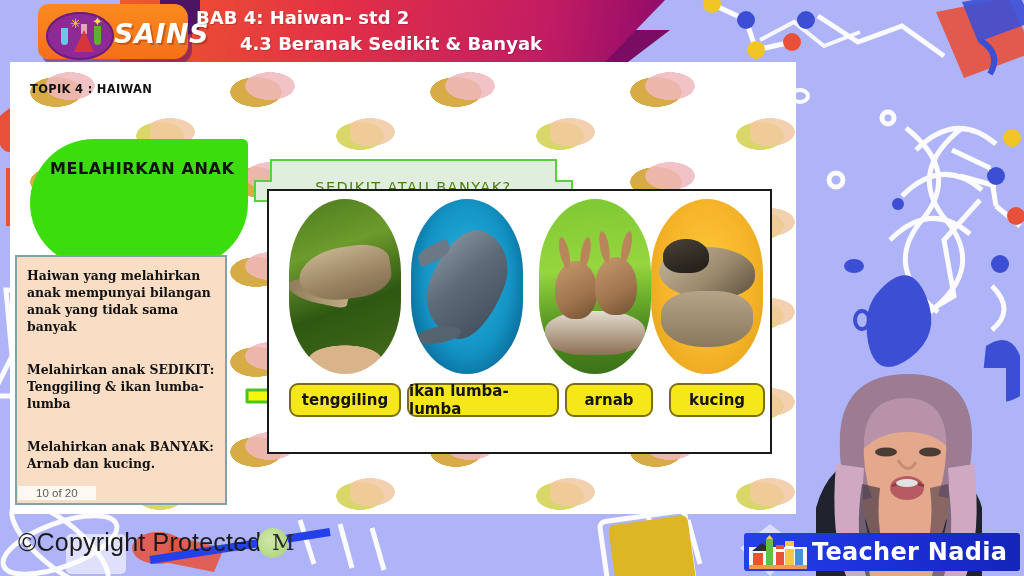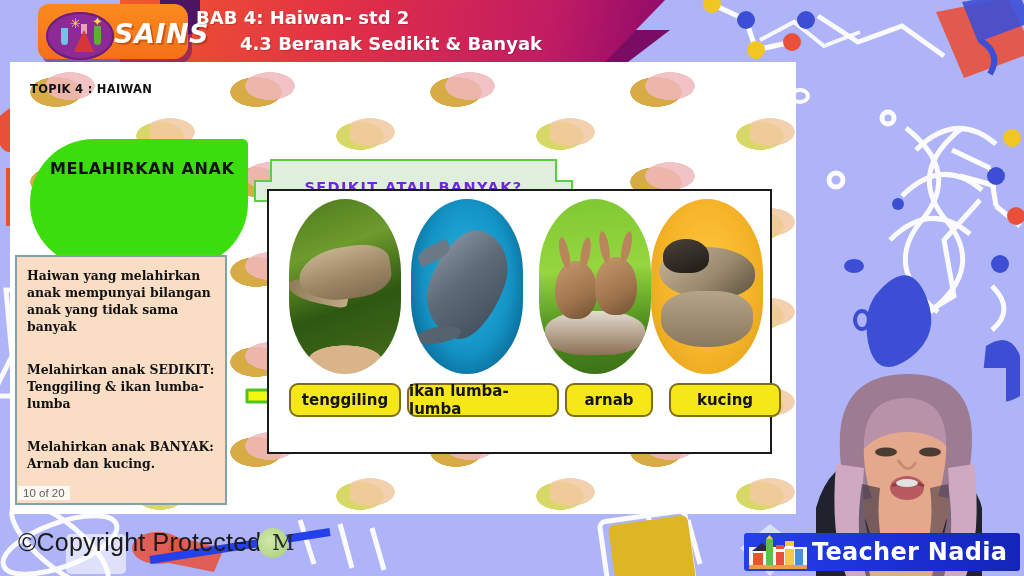--- a/index.html
+++ b/index.html
@@ -126,40 +126,40 @@
   }
   #infobox p {
     font-family: "DejaVu Serif", serif;
     font-weight: 700; font-size: 12.4px; line-height: 17px; color: #111;
   }
   #infobox p + p { margin-top: 13px; }
   #infobox p.gap { margin-top: 26px; }
   #page-indicator {
     position: absolute; left: 8px; top: 424px;
     background: rgba(255,255,255,.78);
-    color: #5d5d5d; font-size: 11.5px; padding: 1px 5px;
+    color: #5d5d5d; font-size: 11.5px; padding: 1px 18px;
   }
 
   
   #qbox {
     position: absolute; left: 260px; top: 97px; width: 287px; height: 56px;
     background: #e0eedd; border: 2.5px solid #56d23b;
   }
   #qbox::before, #qbox::after {
     content: ""; position: absolute; width: 16px; height: 18px;
     background: #e0eedd; top: 19px;
     border-top: 2.5px solid #56d23b; border-bottom: 2.5px solid #56d23b;
   }
   #qbox::before { left: -18px; border-left: 2.5px solid #56d23b; }
   #qbox::after  { right: -18px; border-right: 2.5px solid #56d23b; }
   #qbox-text {
     position: absolute; inset: 0;
     display: flex; align-items: center; justify-content: center;
-    font-family: "DejaVu Sans", sans-serif; font-weight: 700;
-    font-size: 14.5px; color: #6d28d9; letter-spacing: 1.4px;
+    font-family: "DejaVu Sans", sans-serif; font-weight: 400;
+    font-size: 14.5px; color: #4d7c0f; letter-spacing: 1.4px;
   }
 
   
   #photos {
     position: absolute; left: 257px; top: 127px; width: 505px; height: 265px;
     background: #fff; border: 2px solid #1a1a1a;
   }
   .cell { position: absolute; top: 8px; width: 112px; height: 175px; }
   .cell .img {
     position: absolute; inset: 0; border-radius: 50% / 42%;
@@ -438,21 +438,21 @@
         <div class="img">
           <div class="c1"></div>
           <div class="c2"></div>
           <div class="c3"></div>
         </div>
       </div>
 
       <div class="label" style="left:138px; width:152px;">ikan lumba-lumba</div>
       <div class="label" style="left:20px;  width:112px;">tenggiling</div>
       <div class="label" style="left:296px; width:88px;">arnab</div>
-      <div class="label" style="left:400px; width:112px;">kucing</div>
+      <div class="label" style="left:400px; width:96px;">kucing</div>
     </div>
   </div>
 
   <svg id="person" viewBox="0 0 200 208">
     <rect x="0" y="0" width="200" height="208" fill="#aeb4f7"></rect>
     <path d="M10 140 q12 -46 56 -56 q40 -8 70 10 q34 20 40 46 l0 68 l-166 0z" fill="#20232e"></path>
     <path d="M40 70 q6 -62 62 -62 q58 0 60 62 q4 62 -22 82 q-12 48 -40 48 q-28 0 -40 -48 q-26 -20 -20 -82z" fill="#e4a98c"></path>
     <path d="M40 72 q0 -64 62 -64 q60 0 60 64 q0 18 -6 28 q-16 -36 -54 -36 q-42 0 -56 36 q-6 -12 -6 -28z" fill="#b892a8"></path>
     <path d="M34 66 q4 -60 68 -60 q64 0 64 64 q0 40 -14 62 l-20 -4 q10 -30 8 -60 q-4 -38 -40 -38 q-38 0 -42 40 q-2 32 8 60 l-20 4 q-14 -26 -12 -68z" fill="#9d7b93"></path>
     <path d="M30 96 q-6 70 10 112 l38 0 q-26 -46 -20 -108z" fill="#cfa9c2"></path>

